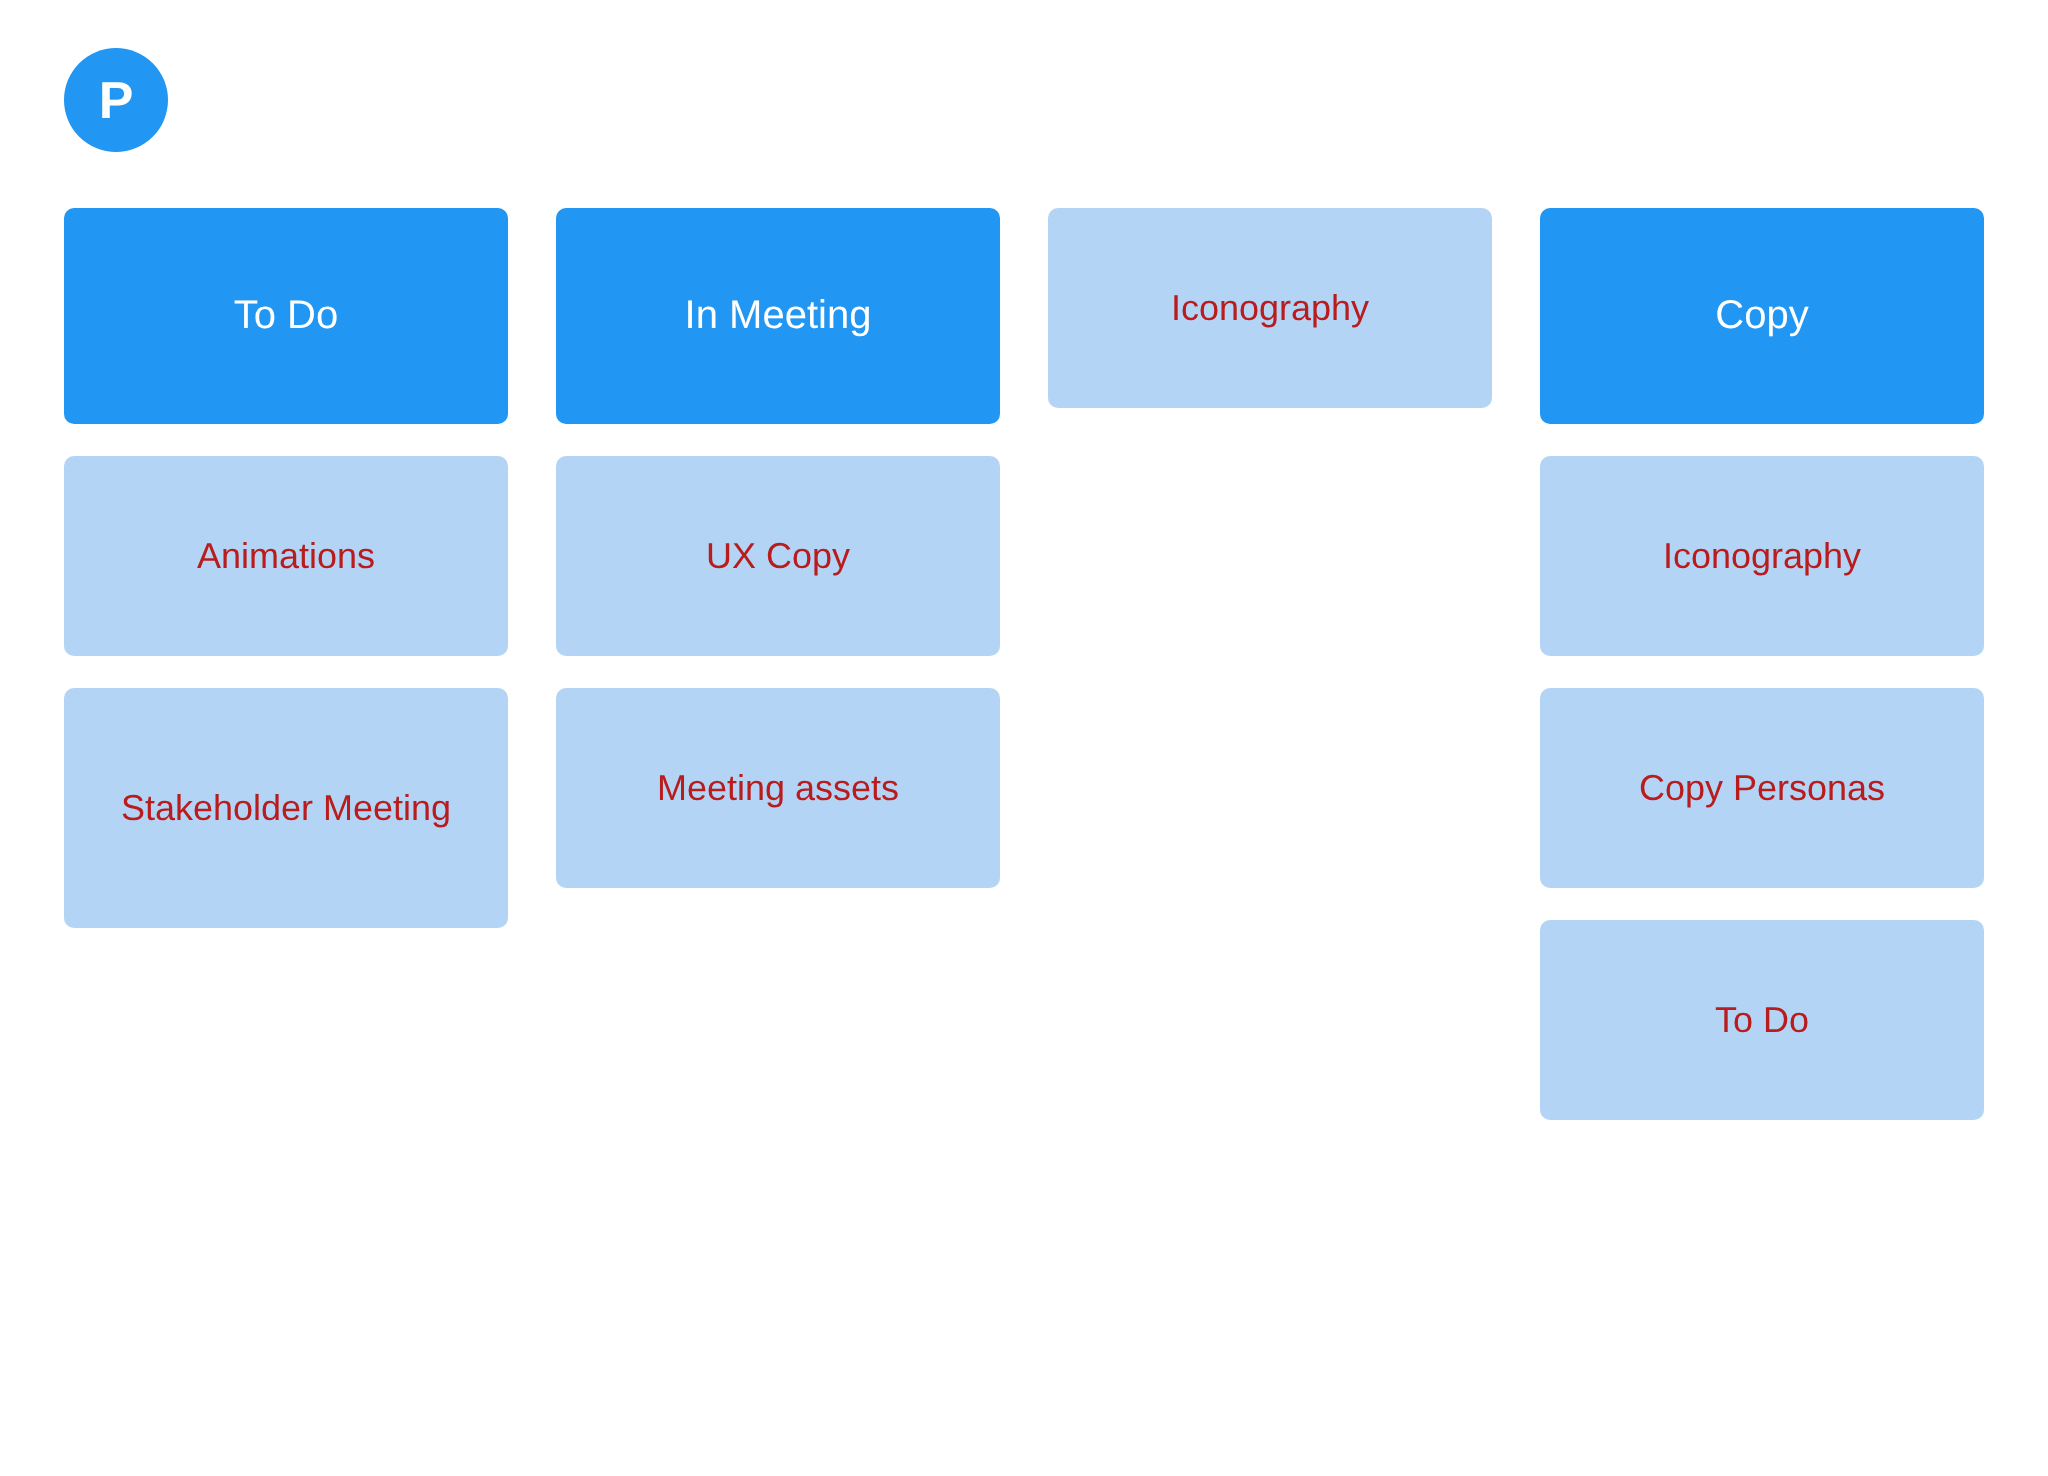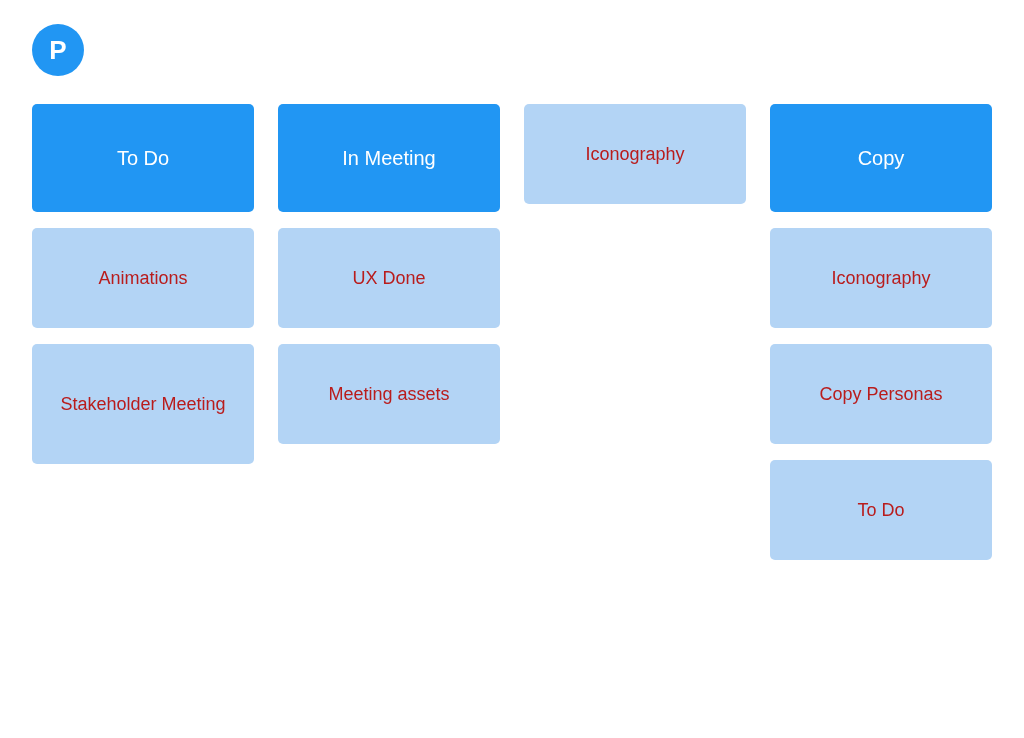--- a/index.html
+++ b/index.html
@@ -92,21 +92,21 @@
 
   <div class="board">
 
   <div class="column">
         <div class="card card-header">To Do</div>
         <div class="card card-item">Animations</div>
         <div class="card card-item tall">Stakeholder Meeting</div>
       </div>
       <div class="column">
         <div class="card card-header">In Meeting</div>
-        <div class="card card-item">UX Done</div>
+        <div class="card card-item">UX Copy</div>
         <div class="card card-item">Meeting assets</div>
       </div>
       <div class="column">
         <div class="card card-item">Iconography</div>
       </div>
       <div class="column">
         <div class="card card-header">Copy</div>
         <div class="card card-item">Iconography</div>
         <div class="card card-item">Copy Personas</div>
         <div class="card card-item">To Do</div>

